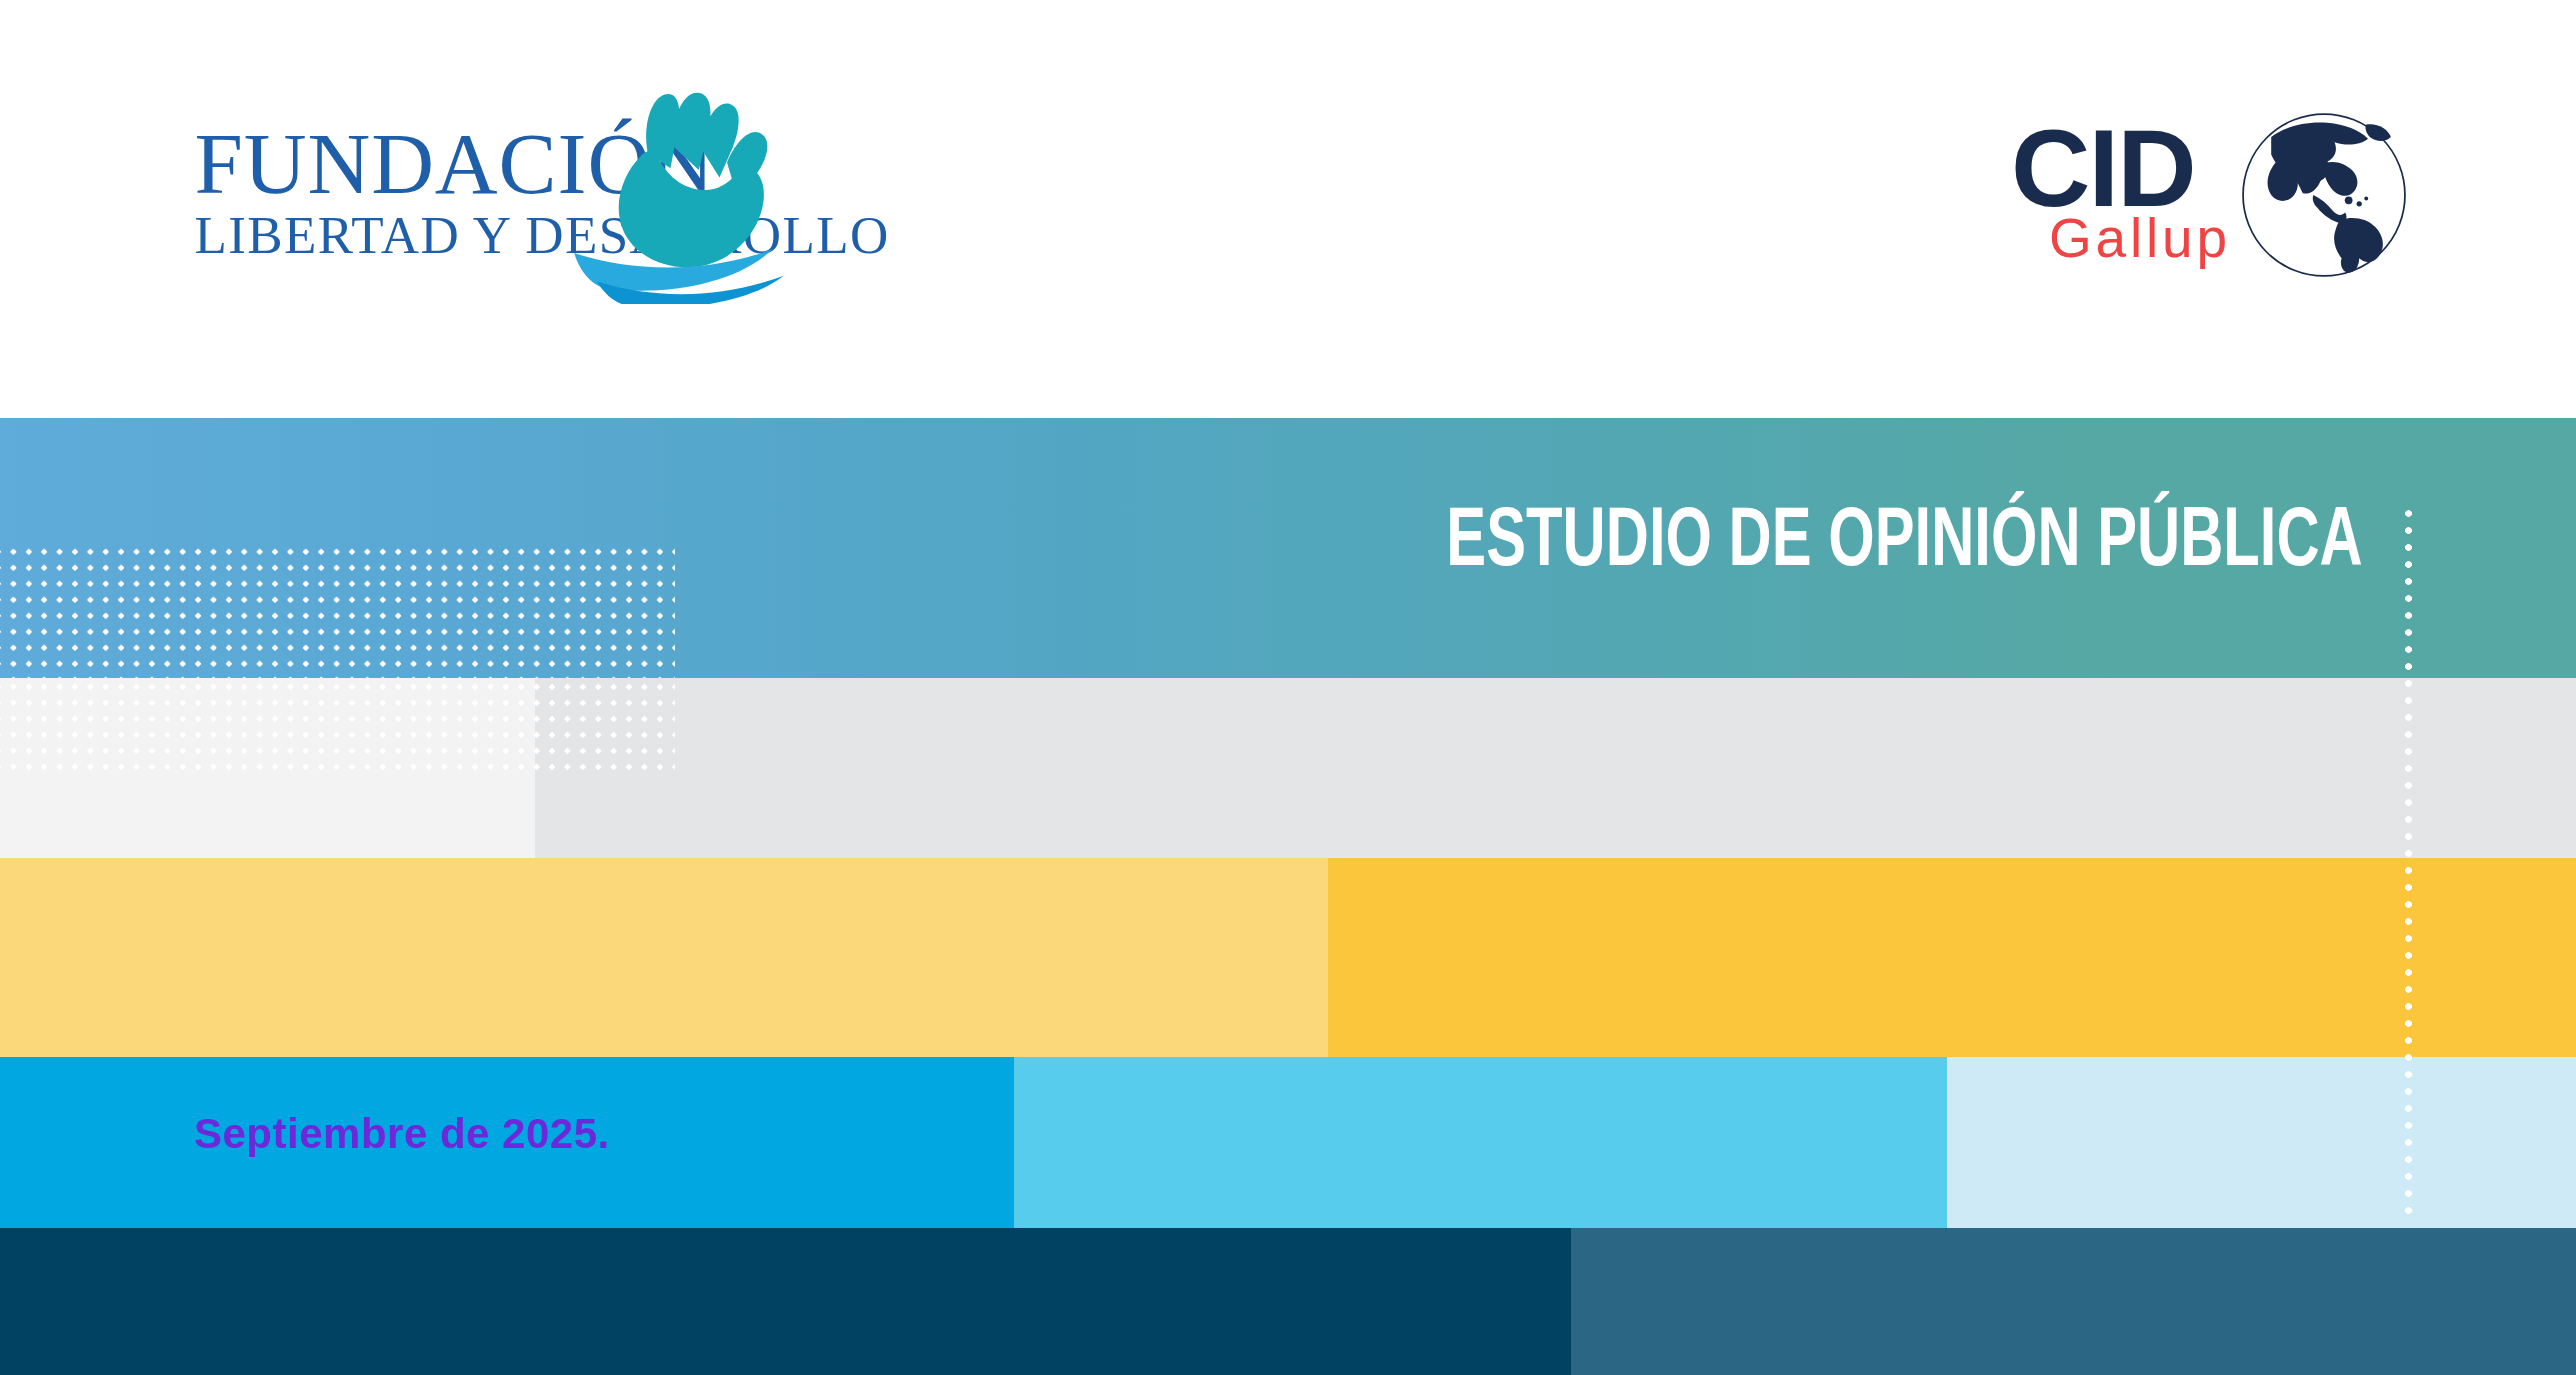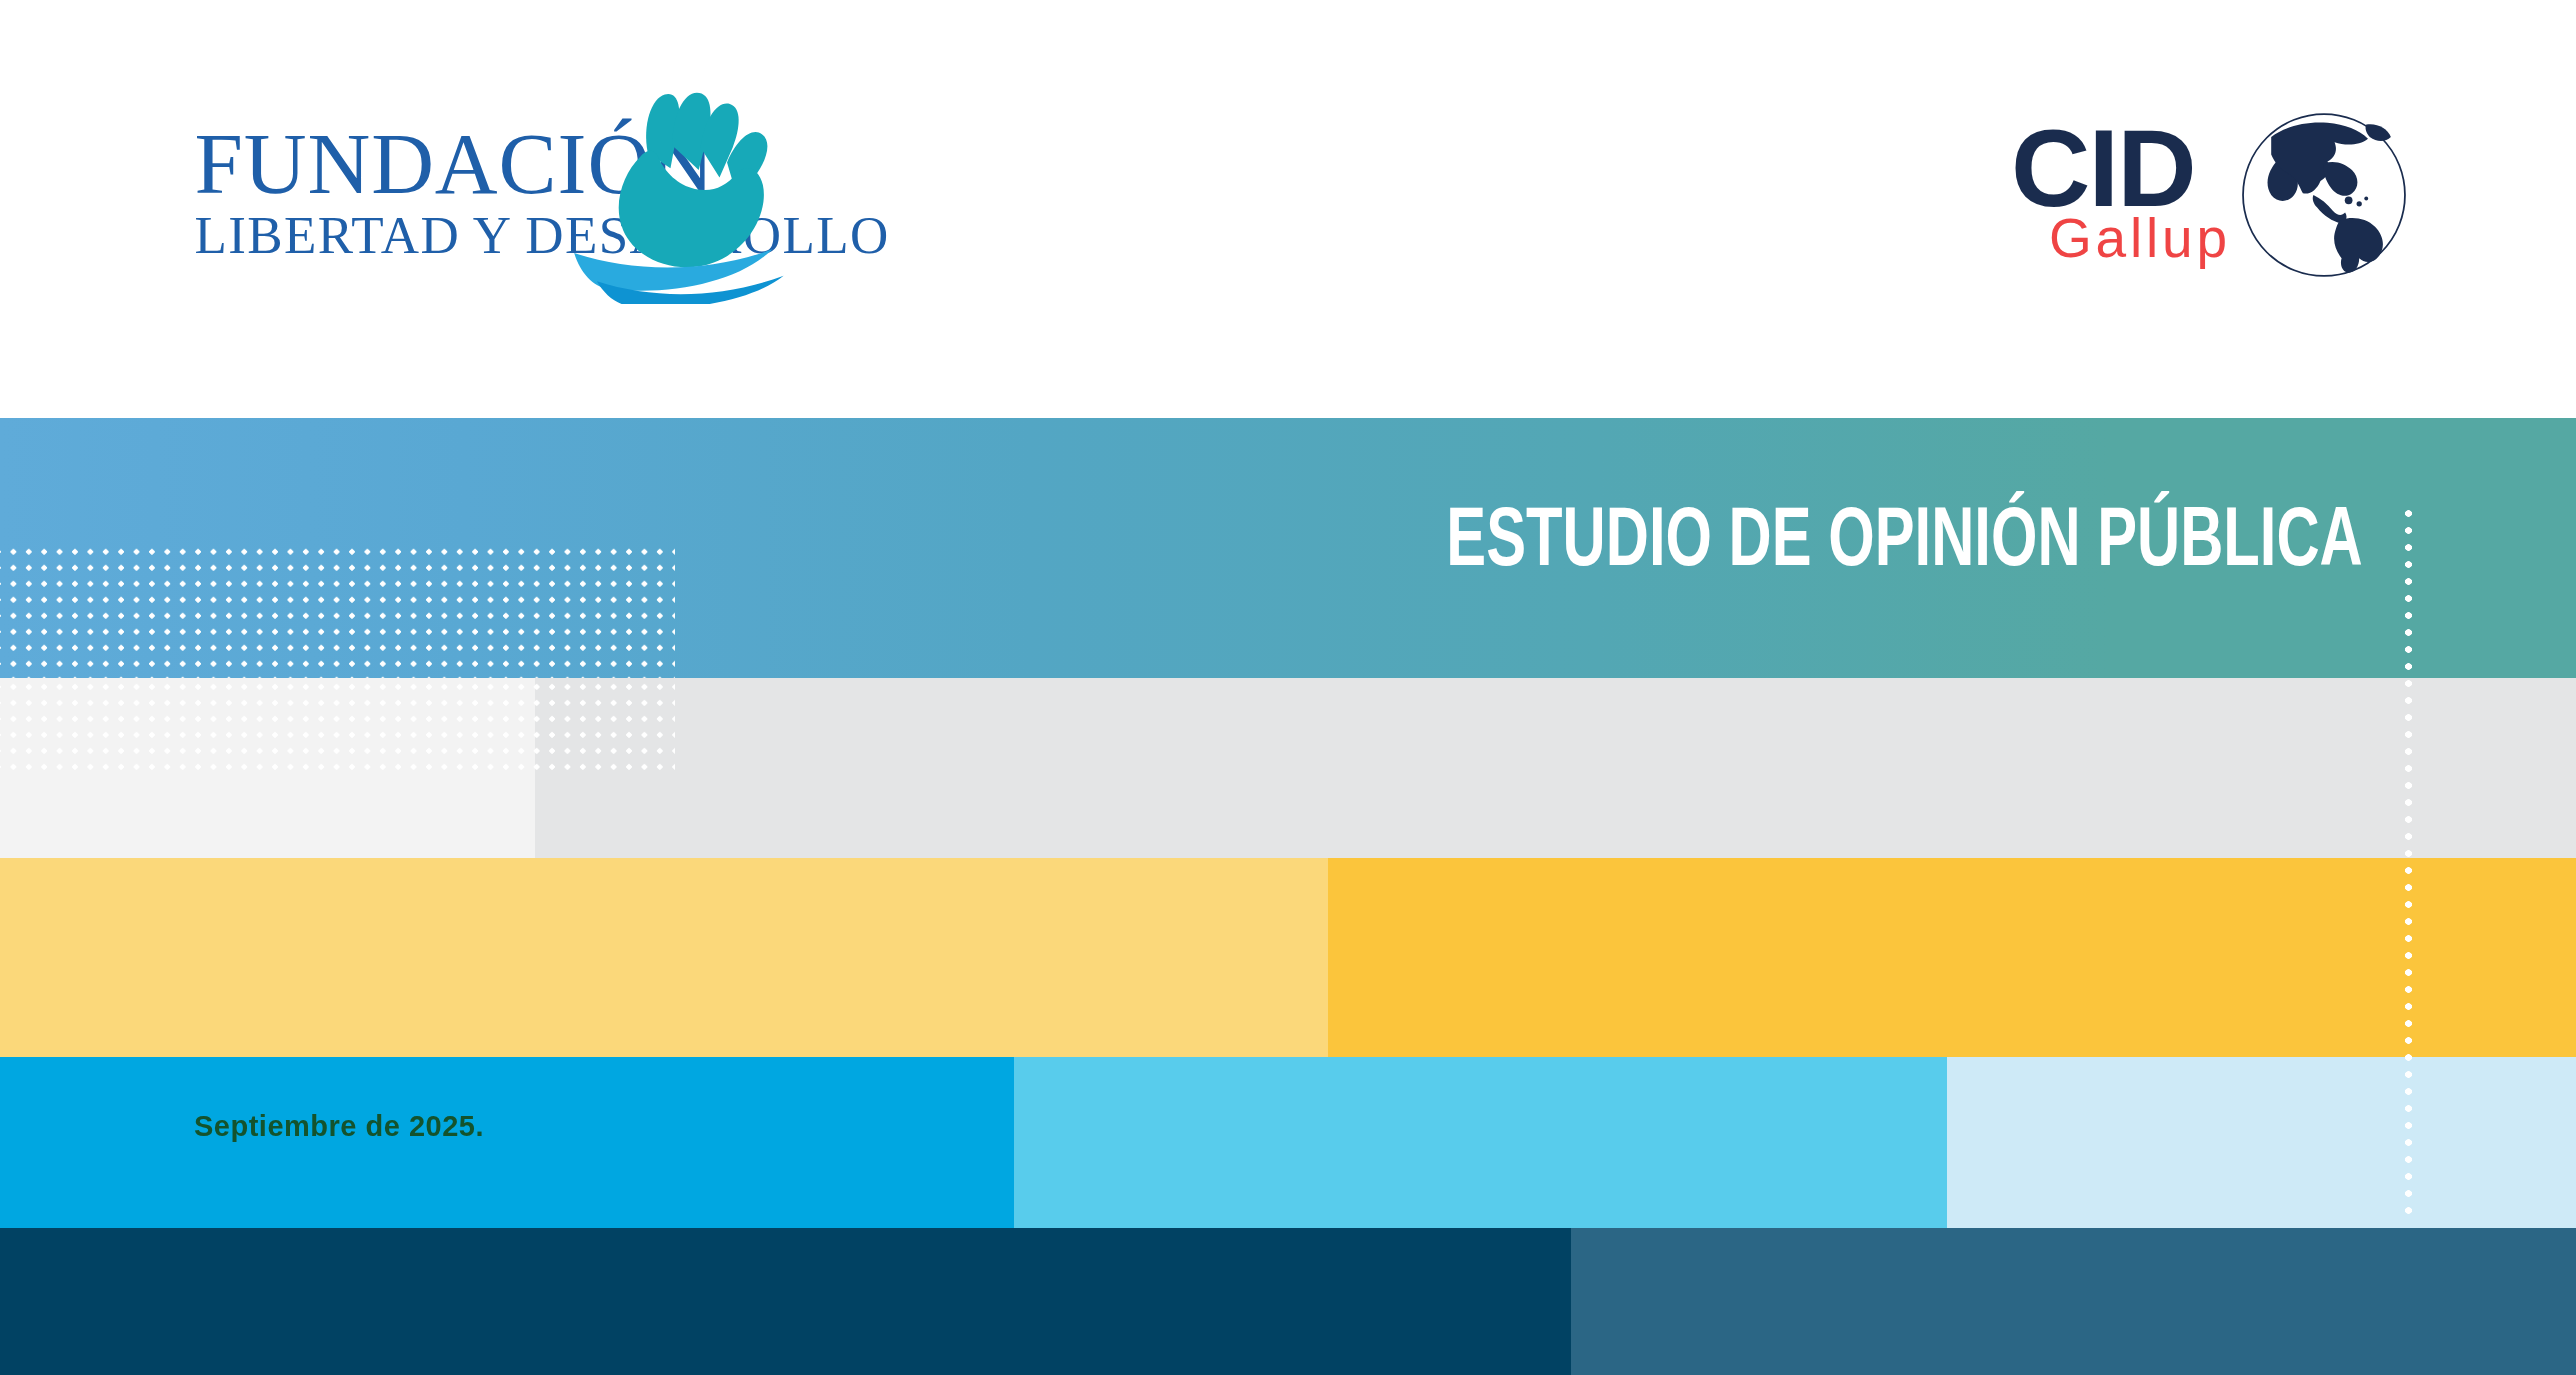--- a/index.html
+++ b/index.html
@@ -197,23 +197,23 @@
     left: 1014px;
     top: 0;
     width: 933px;
     height: 171px;
     background: #58CCEC;
   }
   .date-label {
     position: absolute;
     left: 194px;
     top: 53px;
-    font-size: 29px;
+    font-size: 42px;
     font-weight: bold;
-    color: #14532d;
+    color: #6d28d9;
     letter-spacing: 0.5px;
     font-family: "Liberation Sans", sans-serif;
     white-space: nowrap;
   }
 
   
   .band-navy {
     top: 1228px;
     height: 147px;
     background: #2B6685;

